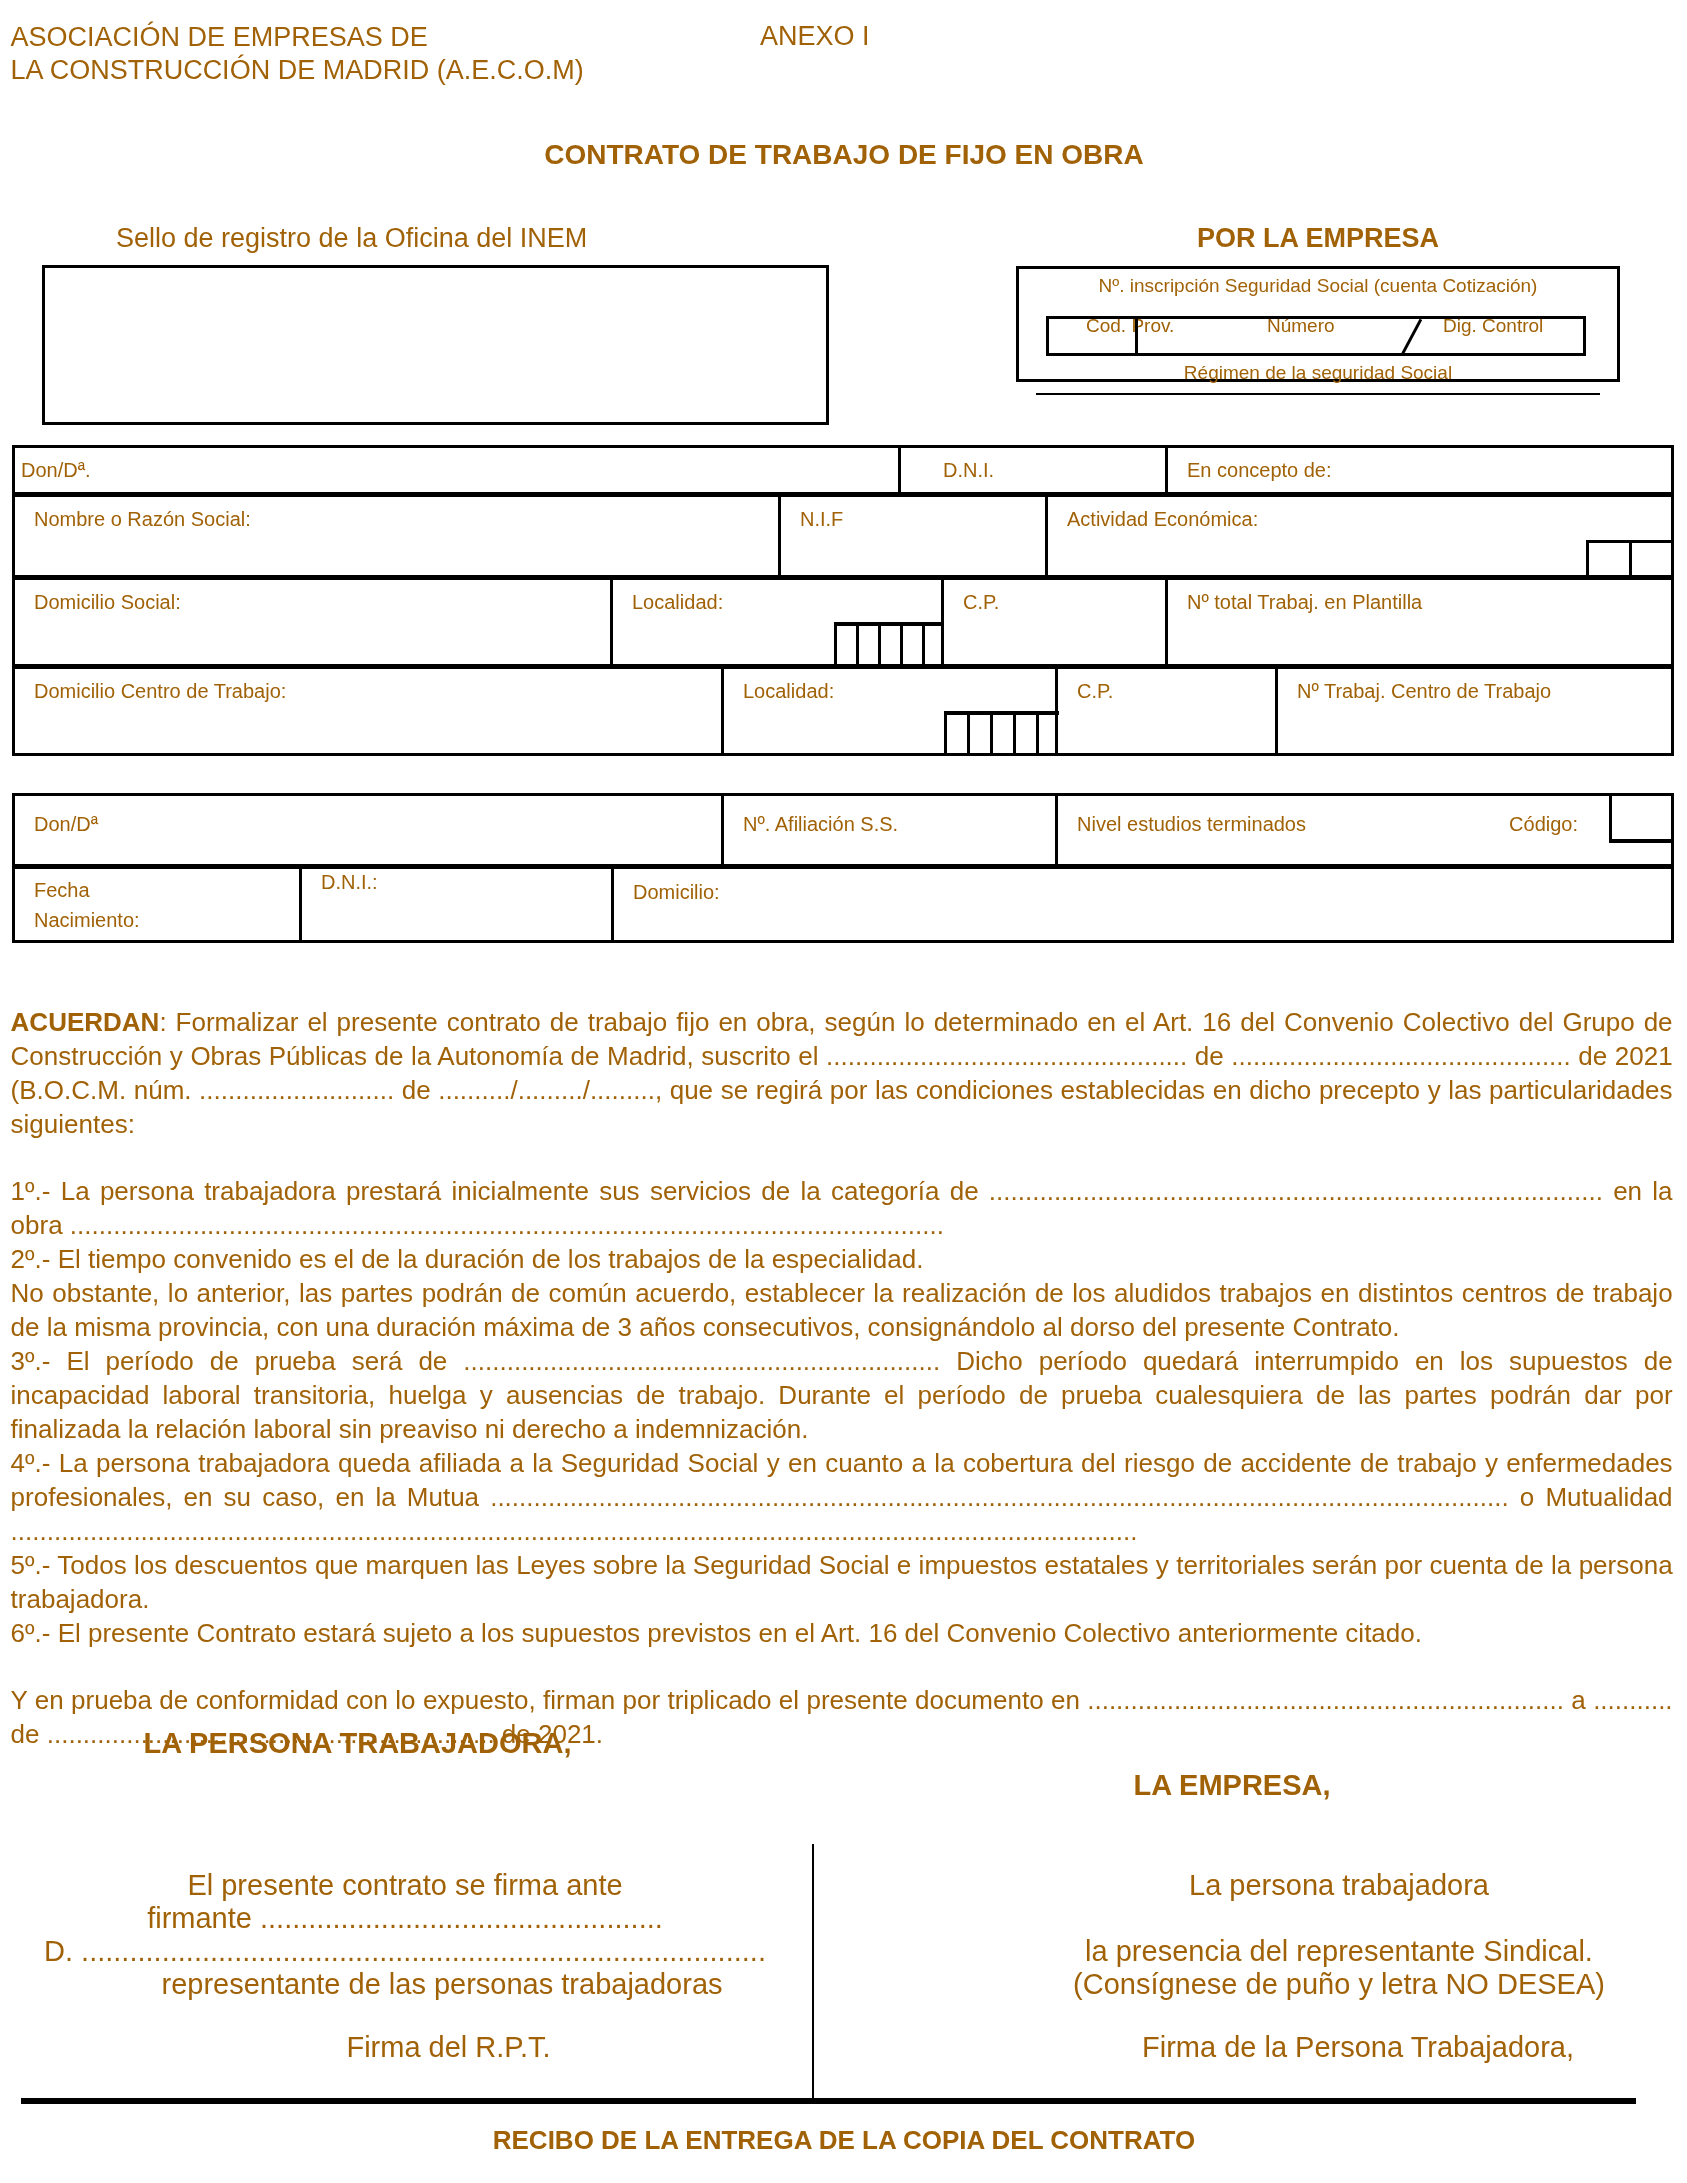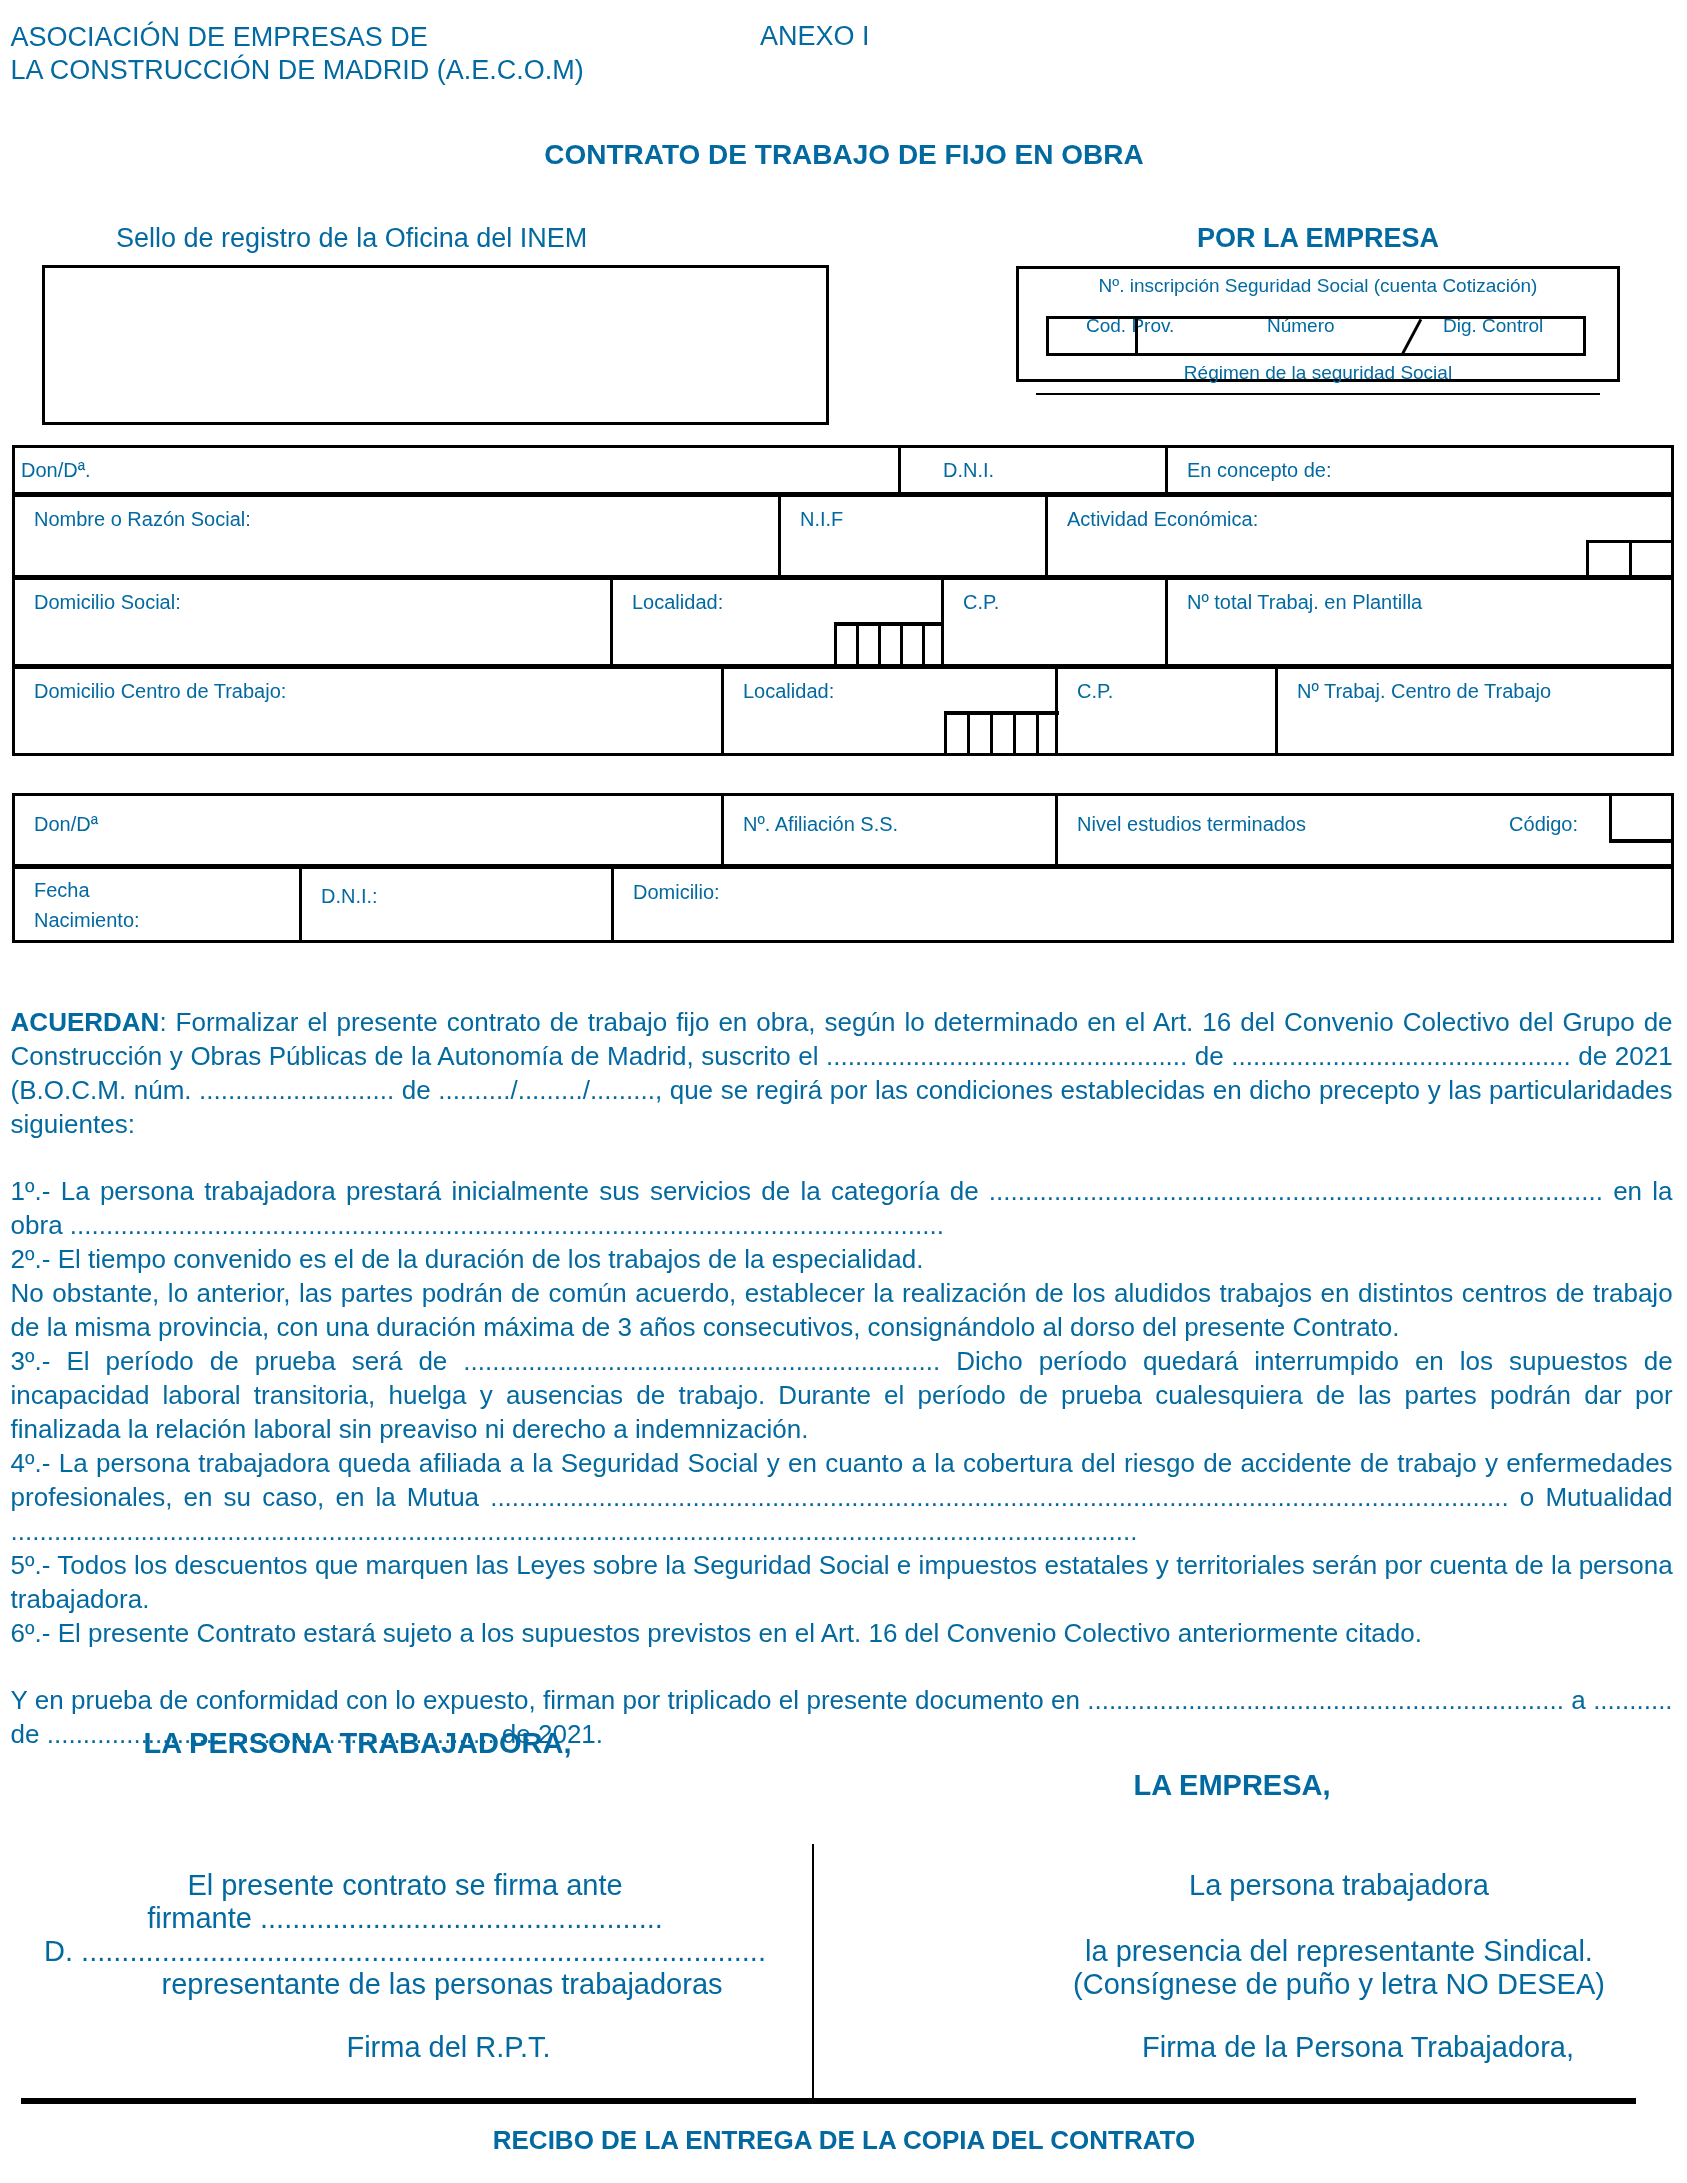--- a/index.html
+++ b/index.html
@@ -1,18 +1,18 @@
 <!DOCTYPE html>
 <html style="font-size:12px"><head>
 <meta charset="utf-8">
 <style>
   html,body { margin:0; padding:0; background:#ffffff; }
   .page {
     position:relative; width:1688px; height:2183px; background:#ffffff;
-    font-family:"Liberation Sans", sans-serif; color:#0369a1;
+    font-family:"Liberation Sans", sans-serif; color:#a16207;
     overflow:hidden;
   }
   
   .org { position:absolute; left:10.6px; top:21px; font-size:27px; line-height:33px; }
   .anexo { position:absolute; left:760px; top:21px; font-size:27px; }
   .title { position:absolute; left:0; top:139px; width:1688px; text-align:center; font-weight:bold; font-size:28px; }
 
   
   .stamp-label { position:absolute; left:116px; top:223px; font-size:27px; }
   .stamp-box { position:absolute; left:42px; top:265px; width:787px; height:160px; border:3.8px solid #000; box-sizing:border-box; }
@@ -197,21 +197,21 @@
         <span class="lbl">Nivel estudios terminados</span>
         <span class="code-label">Código:</span>
         <div class="code-box"></div>
       </div>
     </div>
     <div class="t-row r6">
       <div class="t-cell two-line" style="width:287px;">
         <div>Fecha</div>
         <div>Nacimiento:</div>
       </div>
-      <div class="t-cell" style="width:312px; padding-top:16px;">
+      <div class="t-cell" style="width:312px; padding-top:2px;">
         <span class="lbl">D.N.I.:</span>
       </div>
       <div class="t-cell last" style="padding-top:12px;">
         <span class="lbl">Domicilio:</span>
       </div>
     </div>
   </div>
 
   <div class="body-text">
     <p class="gap-after"><span class="bold">ACUERDAN</span><span>: Formalizar el presente contrato de trabajo fijo en obra, según lo determinado en el Art. 16 del Convenio Colectivo del Grupo de Construcción y Obras Públicas de la Autonomía de Madrid, suscrito el .................................................. de ............................................... de 2021 (B.O.C.M. núm. ........................... de ........../........./........., que se regirá por las condiciones establecidas en dicho precepto y las particularidades siguientes:</span></p>

